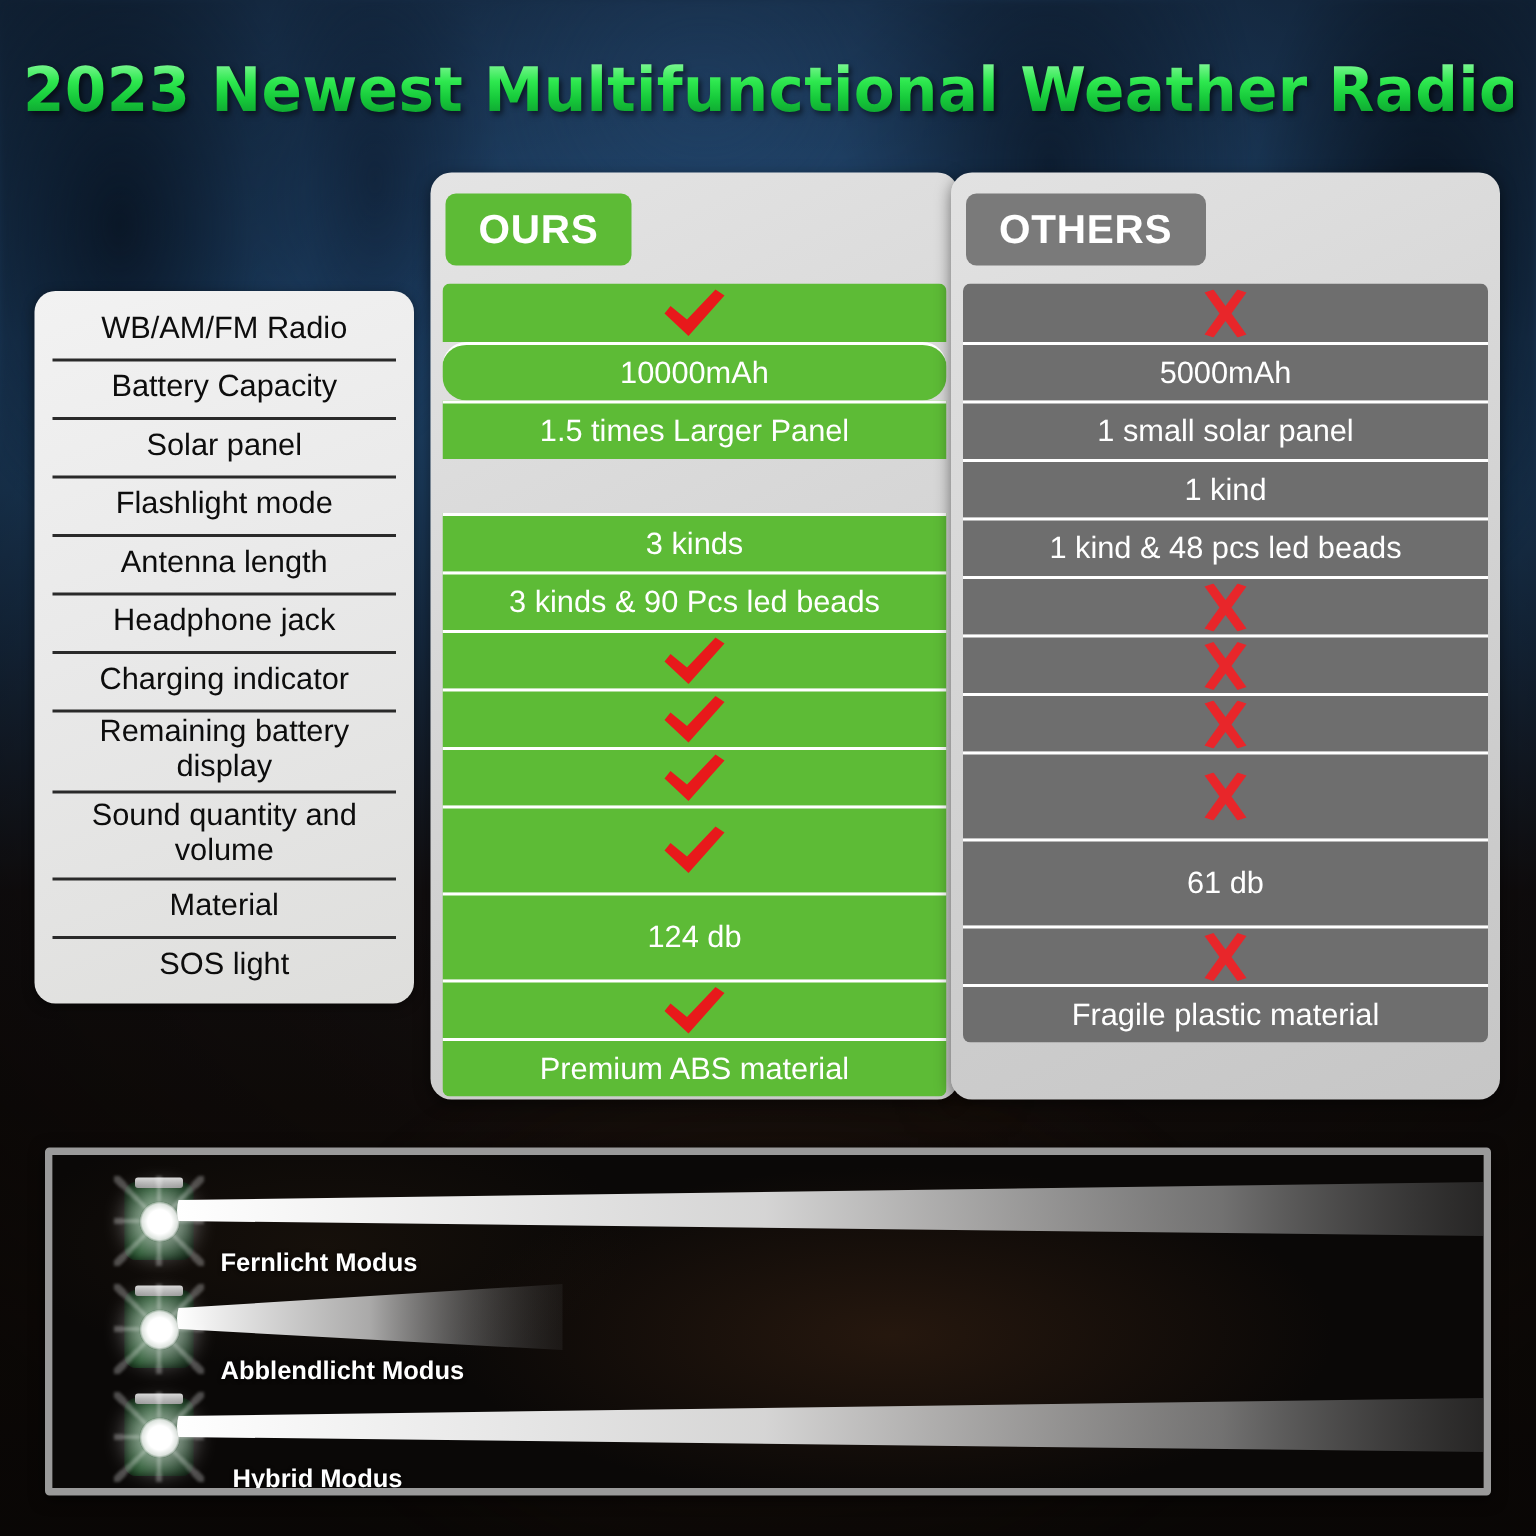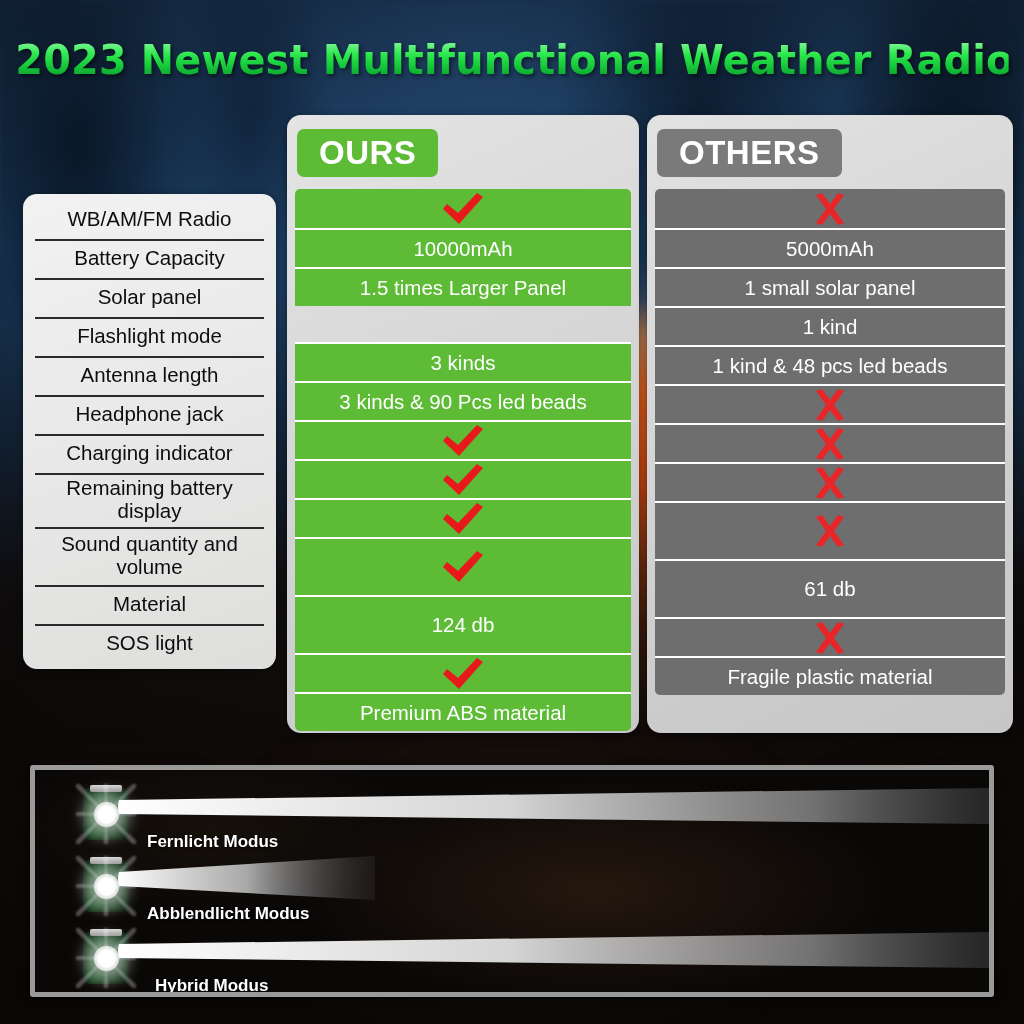--- a/index.html
+++ b/index.html
@@ -150,33 +150,33 @@
     padding: 8px;
     box-shadow: 0 3px 10px rgba(0,0,0,.5);
   }
   #panel-ours {
     left: 287px;
     width: 352px;
     height: 618px;
     background: linear-gradient(155deg, #e4e4e4 0%, #d8d8d8 40%, #cfcfcf 70%, #c8c8c8 100%);
   }
   #panel-others {
-    left: 647px;
+    left: 634px;
     width: 366px;
     height: 618px;
     background: linear-gradient(155deg, #e2e2e2 0%, #d6d6d6 40%, #cdcdcd 70%, #c6c6c6 100%);
   }
   .panel-head {
     display: inline-flex;
     align-items: center;
     justify-content: center;
     height: 48px;
     border-radius: 7px;
     color: #ffffff;
-    font-size: 33px;
+    font-size: 27px;
     font-weight: bold;
     letter-spacing: .5px;
     margin: 6px 0 12px 2px;
     padding: 0 22px;
   }
   #head-ours { background: #5dbb36; }
   #head-others { background: #7a7a7a; }
 
   .rows {
     position: relative;
@@ -333,21 +333,21 @@
   <div class="panel" id="panel-ours">
     <div class="panel-head" id="head-ours">OURS</div>
     <div class="rows" id="rows-ours">
         <div class="cmp-row" style="height: 39px;">
           <span class="mark">
             <svg width="44" height="34" viewBox="0 0 44 34" aria-hidden="true">
               <path d="M2 17 L6 12 L17 21 L36 1 L42 5 L18 32 Z" fill="#e8191b"></path>
             </svg>
           </span>
         </div>
-        <div class="cmp-row" style="height: 39px;">
+        <div class="cmp-row" style="height: 39px; border-radius: 16px;">
           <span>10000mAh</span>
         </div>
         <div class="cmp-row" style="height: 39px; justify-content: center;">
           <span>1.5 times Larger Panel</span>
         </div>
         <div class="cmp-row" style="height: 39px; margin-top: 36px;">
           <span>3 kinds</span>
         </div>
         <div class="cmp-row" style="height: 39px;">
           <span>3 kinds &amp; 90 Pcs led beads</span>

